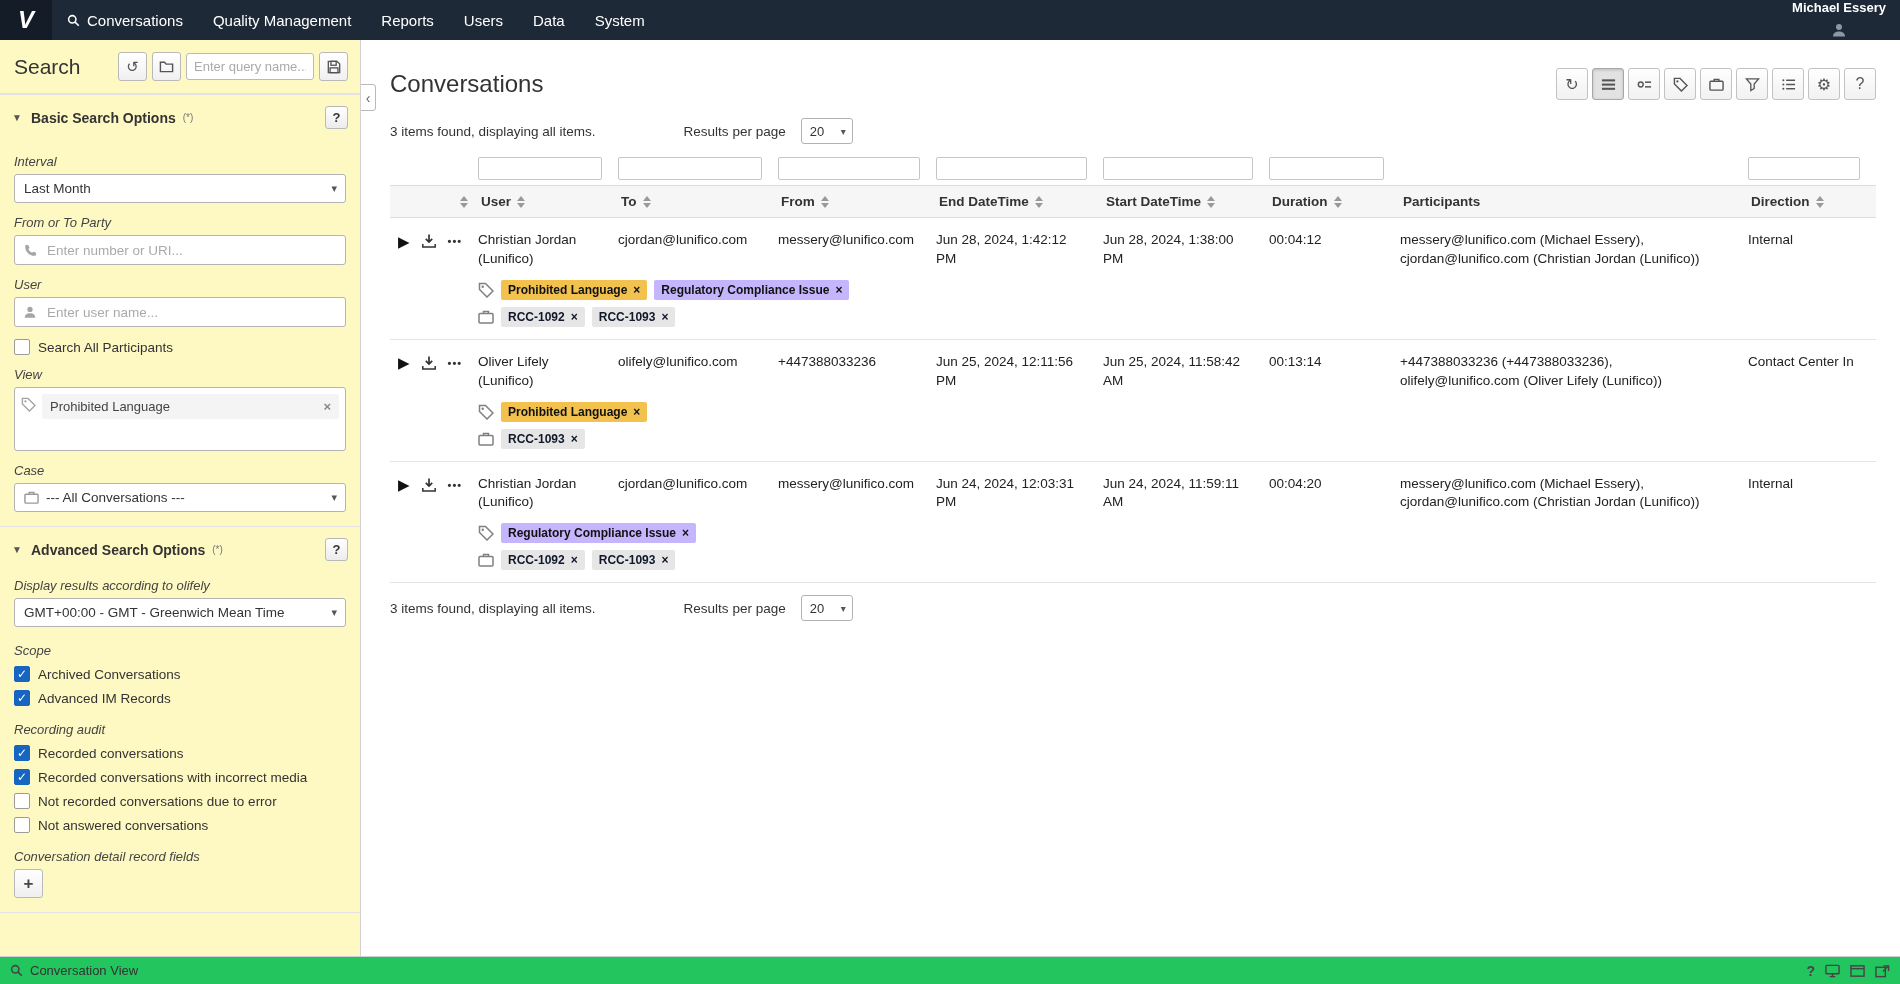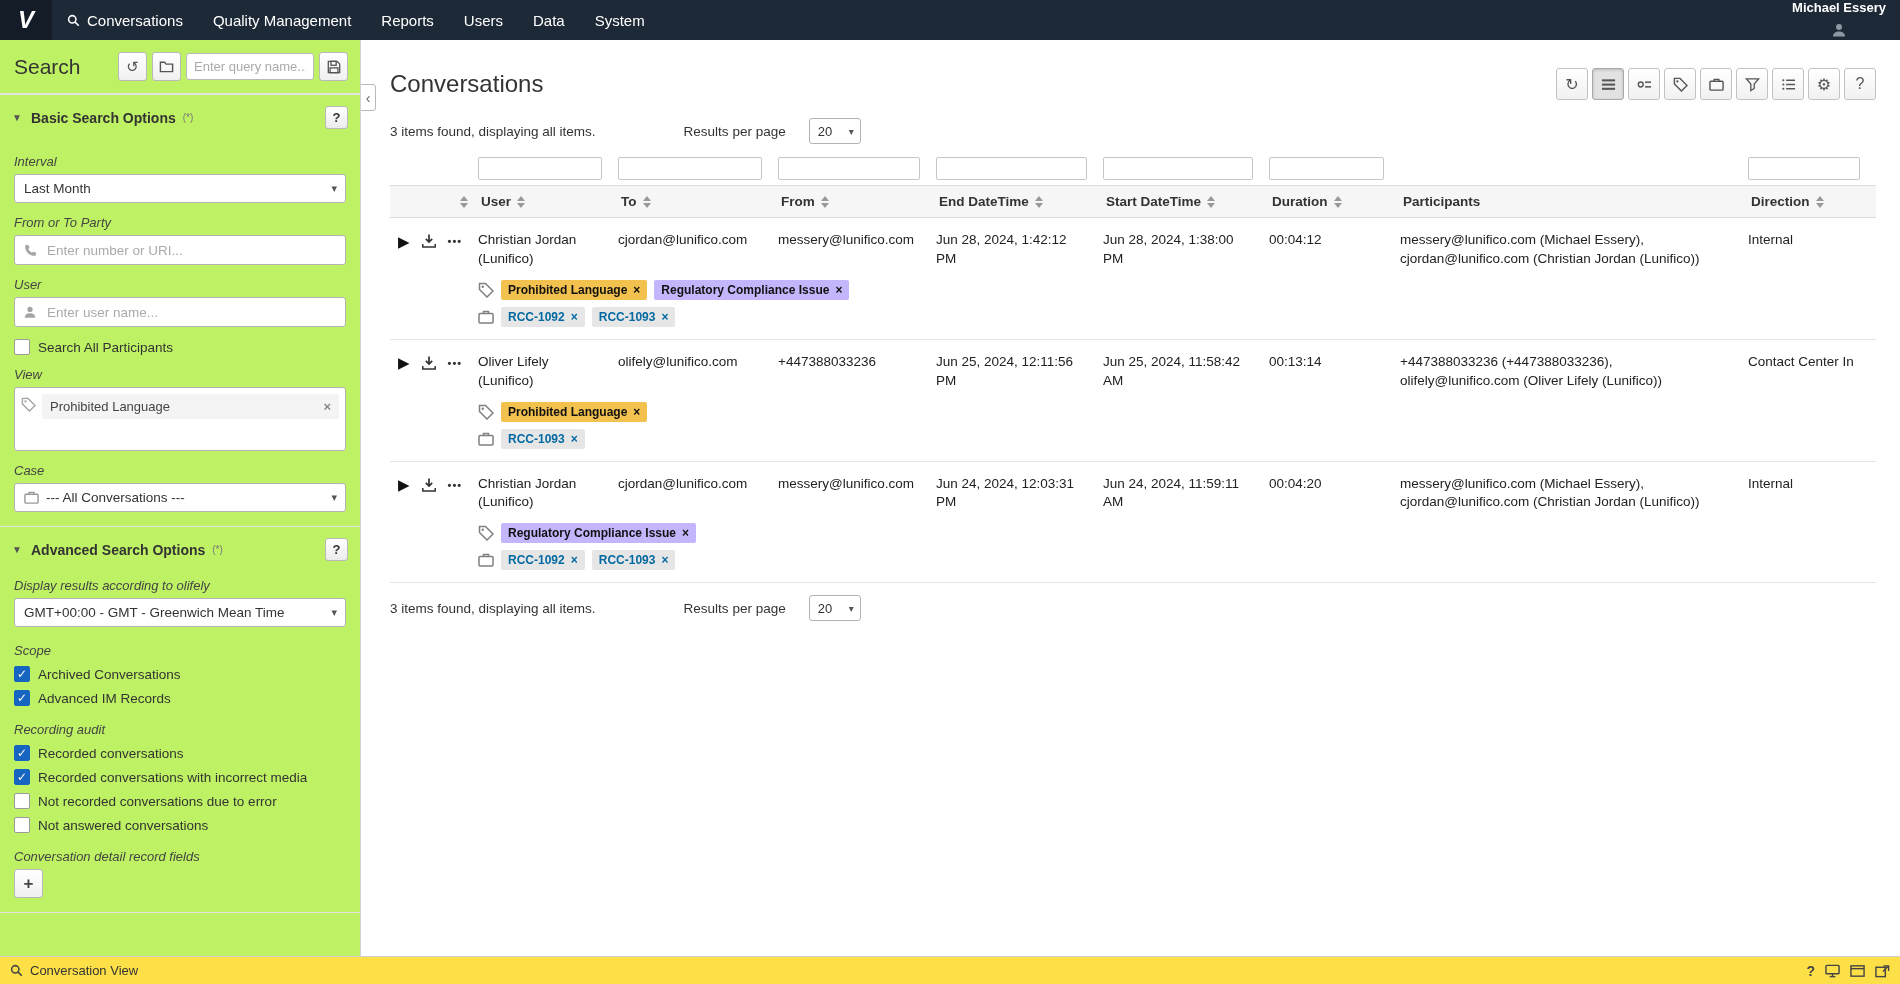--- a/index.html
+++ b/index.html
@@ -12,21 +12,21 @@
   .logo { width:52px; background:#141d27; display:flex; align-items:center; justify-content:center;
     font-style:italic; font-weight:bold; font-size:24px; color:#fff; }
   .nav-item { display:flex; align-items:center; gap:7px; padding:0 15px; font-size:15px; cursor:pointer; }
   .nav-user { margin-left:auto; display:flex; align-items:center; gap:7px; padding:0 14px; font-size:13px; font-weight:bold;flex-direction:column; }
   .nav-user .usr-ico { color:#8d98a5; display:flex; }
 
   
   .app { flex:1 1 auto; display:flex; min-height:0; position:relative; }
 
   
-  .sidebar { width:361px; flex:0 0 361px; background:#bef264; border-right:1px solid #d2d2d2; overflow:hidden; }
+  .sidebar { width:361px; flex:0 0 361px; background:#fef9c3; border-right:1px solid #d2d2d2; overflow:hidden; }
   .sb-top { display:flex; align-items:center; gap:5px; padding:12px 12px 12px 14px; border-bottom:1px solid #e3e3e3; }
   .sb-title { font-size:21px; color:#333; margin-right:auto; }
   .icon-btn { width:29px; height:29px; border:1px solid #b9b9b9; border-radius:3px;
     background:linear-gradient(#fff,#f0f0f0); display:flex; align-items:center; justify-content:center;
     color:#555; cursor:pointer; flex:0 0 auto; }
   .sb-top input { width:128px; height:27px; border:1px solid #b9b9b9; border-radius:3px; padding:0 7px; font-size:13px; }
   input::placeholder { color:#aaa; }
   .sec-head { display:flex; align-items:center; gap:7px; padding:11px 12px; border-top:1px solid #e3e3e3;
     font-weight:bold; font-size:14px; color:#333; cursor:pointer; }
   .sec-head:first-of-type { border-top:none; }
@@ -66,21 +66,21 @@
   .collapse { position:absolute; left:-1px; top:44px; width:16px; height:27px; border:1px solid #b9b9b9;
     background:#fff; border-radius:0 3px 3px 0; display:flex; align-items:center; justify-content:center;
     color:#666; font-size:14px; cursor:pointer; }
   .main-head { display:flex; align-items:center; margin-top:28px; }
   .main-head h1 { font-size:24px; font-weight:400; color:#333; margin:0; }
   .toolbar { margin-left:auto; display:flex; gap:4px; }
   .tb { width:32px; height:32px; border:1px solid #c2c2c2; border-radius:3px; background:linear-gradient(#fff,#f1f1f1);
     display:flex; align-items:center; justify-content:center; color:#555; cursor:pointer; font-size:16px; }
   .tb.active { background:#e2e2e2; border-color:#a8a8a8; box-shadow:inset 0 1px 3px rgba(0,0,0,.18); }
   .info-row { display:flex; align-items:center; margin:18px 0 8px; font-size:13.5px; color:#333;gap:13px; }
-  .info-row .rpp-label { margin-left:75px; margin-right:10px; }
+  .info-row .rpp-label { margin-left:75px; margin-right:2px; }
   .sel-mini { position:relative; width:52px; height:26px; border:1px solid #b3b3b3; border-radius:3px; background:#fff;
     display:flex; align-items:center; padding:0 18px 0 8px; font-size:13px; cursor:pointer; }
   .sel-mini .chev { position:absolute; right:6px; color:#555; font-size:10px; }
 
   .cols { display:grid; grid-template-columns:88px 140px 160px 158px 167px 166px 131px 348px minmax(0,1fr); }
   .filter-row { padding:5px 0; }
   .filter-row input { height:23px; width:calc(100% - 16px); border:1px solid #c6c6c6; border-radius:2px; padding:0 6px; font-size:12.5px; }
   .head-row { background:#f6f6f6; border-top:1px solid #dcdcdc; border-bottom:1px solid #dcdcdc; height:33px;
     font-weight:bold; font-size:13.5px; color:#333; align-items:center; }
   .hcell { display:flex; align-items:center; padding-left:3px; cursor:pointer; }
@@ -97,24 +97,24 @@
   .play { color:#111; font-size:15px; line-height:1; cursor:pointer; }
   .dl { color:#333; display:flex; cursor:pointer; }
   .more { color:#333; font-size:11px; font-weight:bold; letter-spacing:1px; cursor:pointer; }
   .tagline { display:flex; align-items:center; gap:7px; margin:11px 0 0 88px; }
   .caseline { display:flex; align-items:center; gap:7px; margin:7px 0 0 88px; }
   .line-ico { color:#808080; display:flex; }
   .chip { display:inline-flex; align-items:center; border-radius:2px; padding:3px 7px; font-size:12px; font-weight:bold; color:#111; cursor:pointer; }
   .chip .x { margin-left:6px; font-weight:bold; }
   .chip-yellow { background:#f2c14e; }
   .chip-orange { background:#c4b5fd; }
-  .chip-case { background:#e6e6e6; color:#0369a1;align-items:flex-end; }
+  .chip-case { background:#e6e6e6; color:#0f172a;align-items:flex-end; }
 
   
-  .statusbar { height:28px; flex:0 0 auto; border-top:1px solid #cfcfcf; background:#fde047; display:flex;
+  .statusbar { height:28px; flex:0 0 auto; border-top:1px solid #cfcfcf; background:#22c55e; display:flex;
     align-items:center; padding:0 10px; font-size:13px; color:#333; }
   .statusbar .sb-left { display:flex; align-items:center; gap:7px; }
   .statusbar .sb-right { margin-left:auto; display:flex; align-items:center; gap:10px; color:#444; }
   .statusbar .sb-right .sico { display:flex; cursor:pointer; }
   .statusbar .q { font-weight:bold; font-size:14px; cursor:pointer; }
 </style>
 </head>
 <body>
 
 <nav class="topbar">

